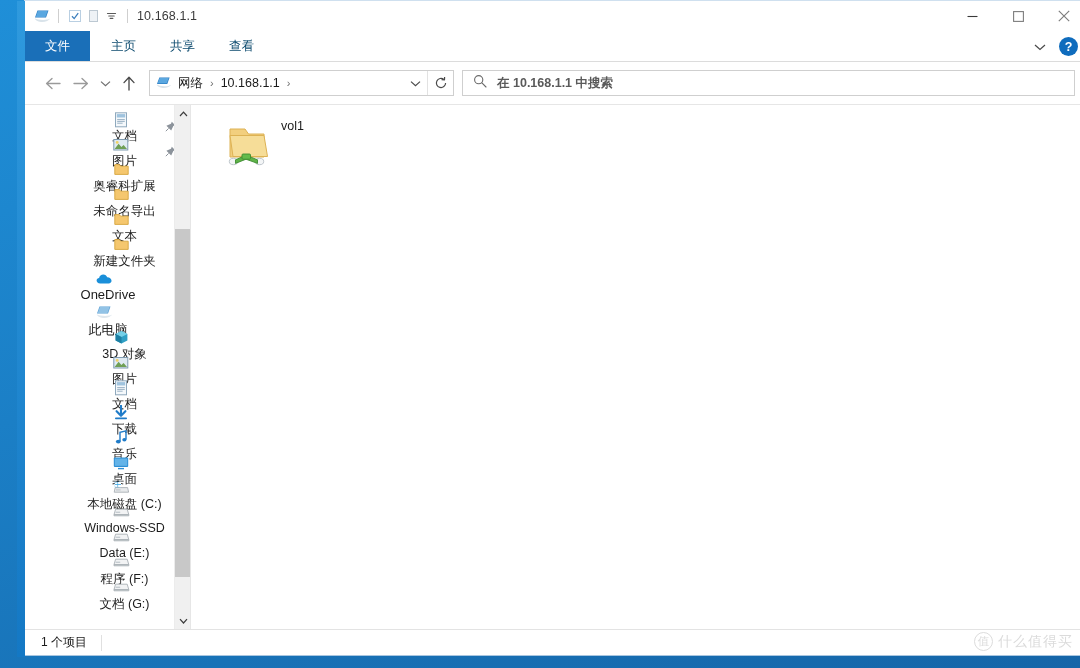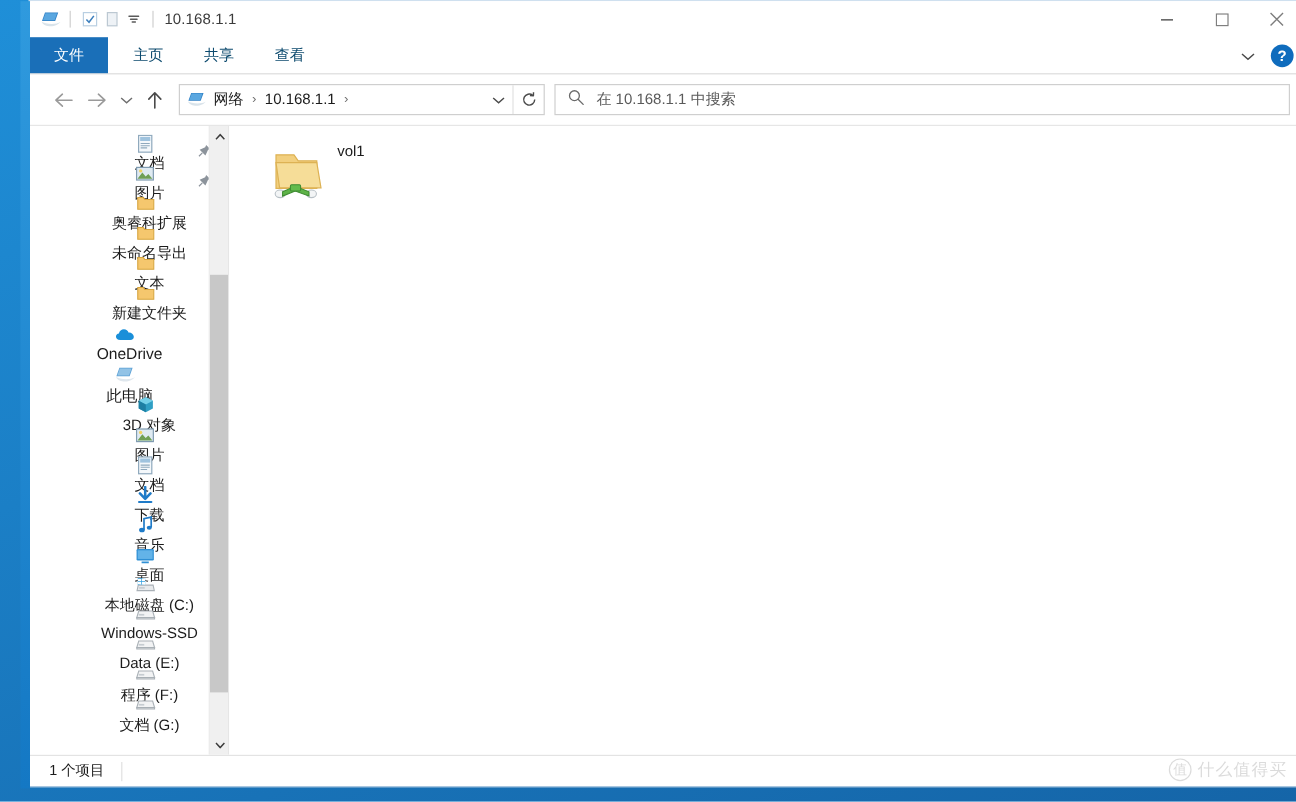--- a/index.html
+++ b/index.html
@@ -110,21 +110,21 @@
   }
   .addr-refresh {
     position: absolute; right: 0; top: 0; width: 26px; height: 24px;
     display: flex; align-items: center; justify-content: center;
     border-left: 1px solid #e2e2e2;
   }
 
   .searchbox {
     flex: 1; height: 26px; margin-left: 8px; margin-right: 2px;
     border: 1px solid #cfcfcf; background: #fff;
-    display: flex; align-items: center; padding-left: 10px;
+    display: flex; align-items: center; padding-left: 10px; font-weight: bold;
   }
   .search-placeholder {
     font-size: 12.5px; color: #5a5a5a; margin-left: 10px;
   }
 
   
   .split {
     flex: 1; display: flex; min-height: 0;
     border-top: 1px solid #e6e6e6;
   }

